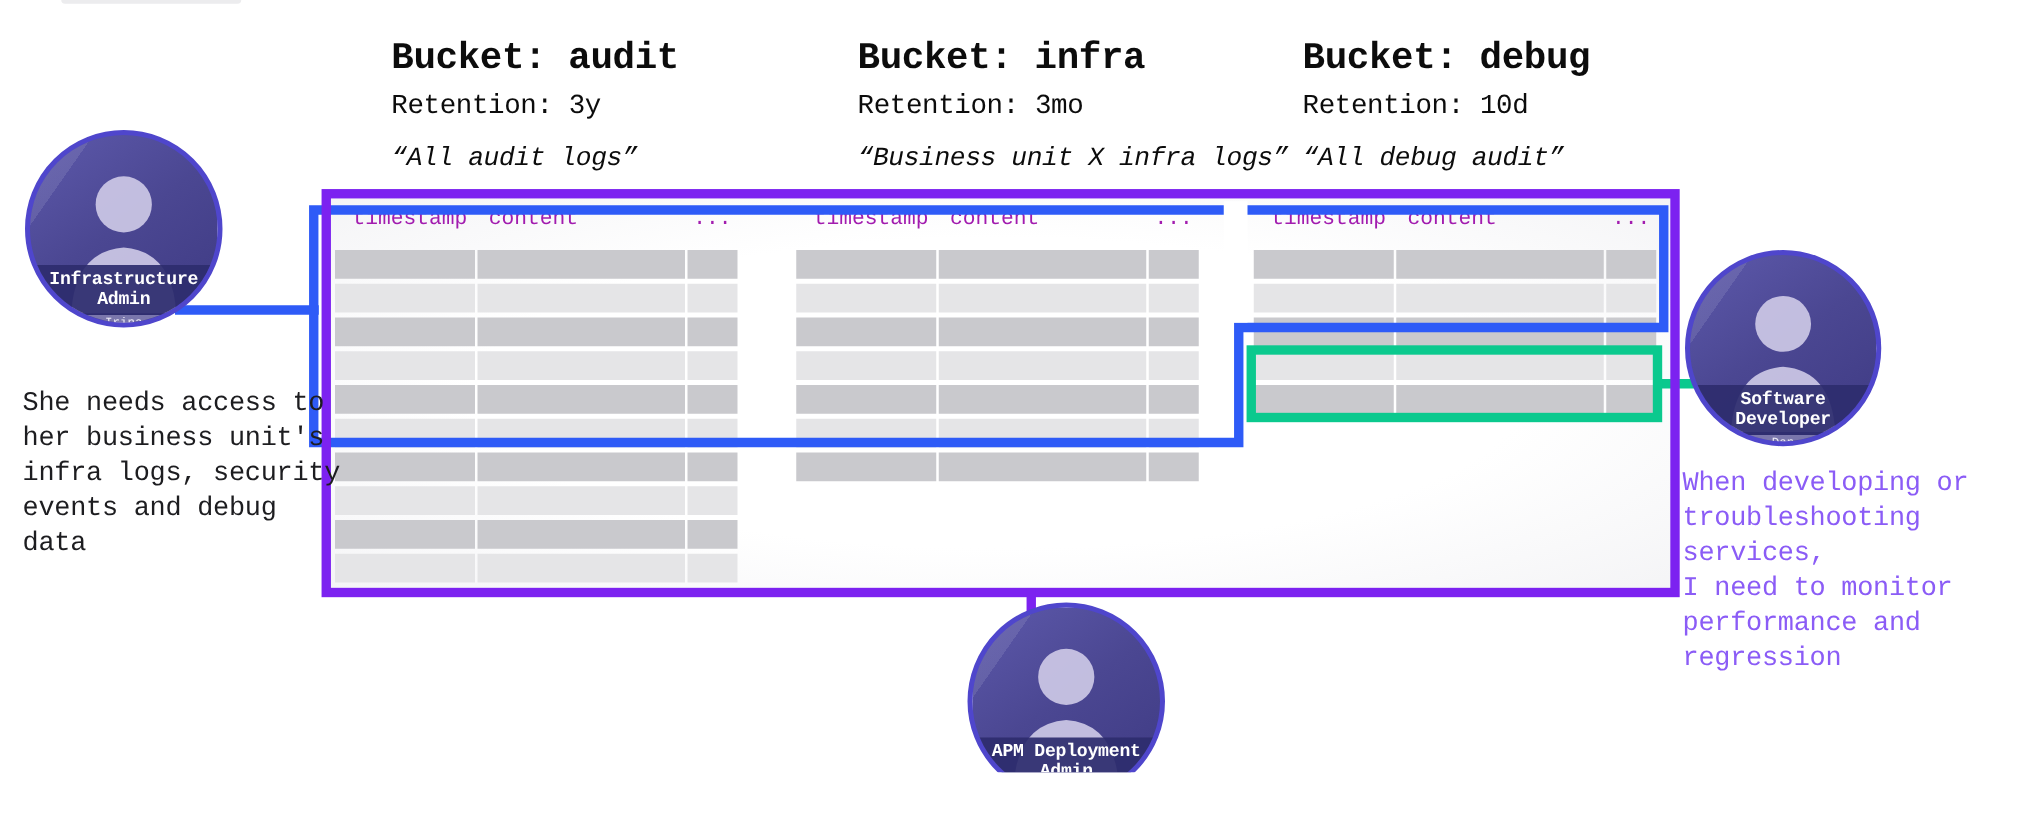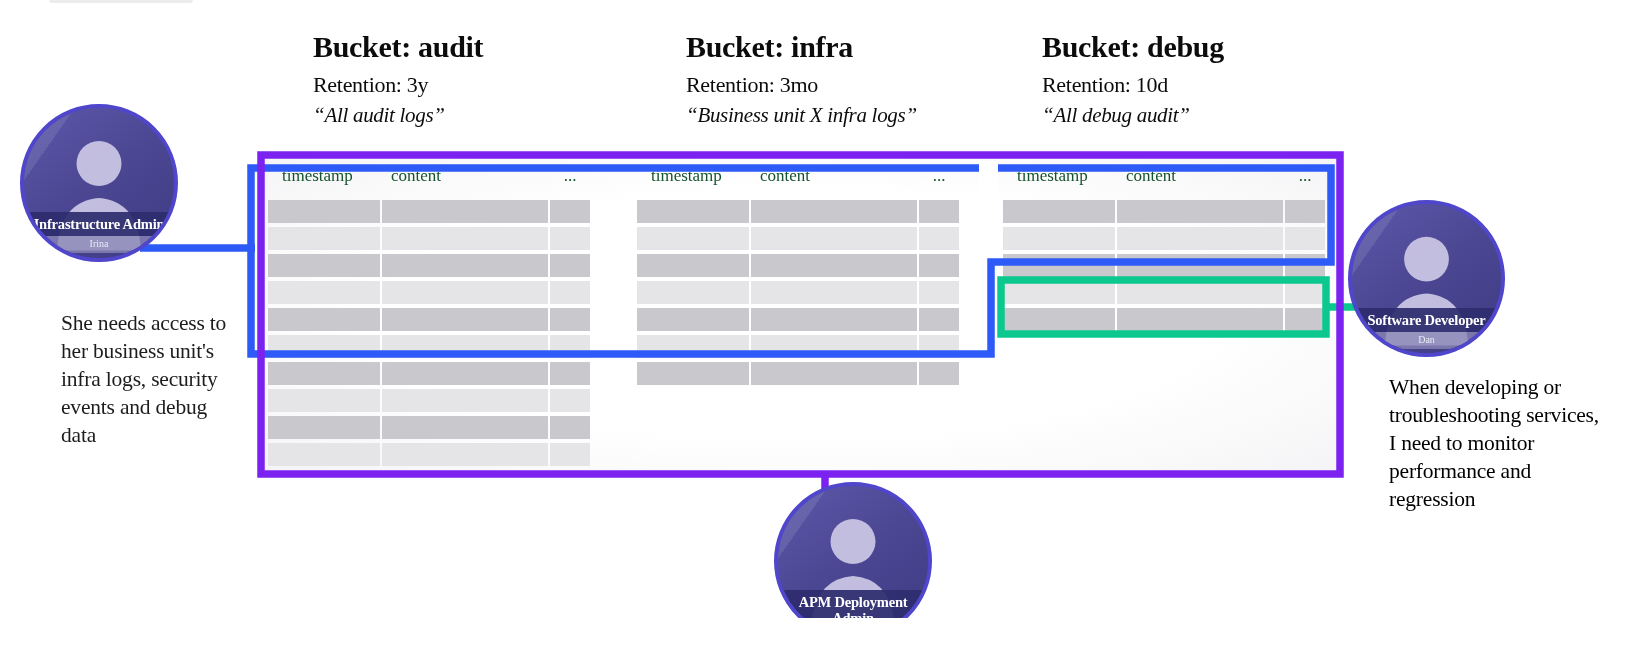--- a/index.html
+++ b/index.html
@@ -1,34 +1,34 @@
 <!DOCTYPE html>
 <html><head>
 <meta charset="utf-8">
 <style>
   html,body{margin:0;padding:0;background:#fff;}
   #canvas{position:relative;width:1626px;height:618px;background:#ffffff;overflow:hidden;
-          font-family:Liberation Serif, serif;}
+          font-family:Liberation Mono, monospace;}
 
   
   .top-crop{position:absolute;left:49px;top:0;width:144px;height:3px;background:#ececee;border-radius:0 0 3px 3px;}
 
   
   .box-tint{position:absolute;left:258px;top:155px;width:1082px;height:319px;
             background:radial-gradient(ellipse at center,#ffffff 55%,#f4f4f6 100%);}
 
   
   .bucket-header{position:absolute;color:#0c0c0c;letter-spacing:-0.3px;}
   .bucket-title{font-size:30px;font-weight:bold;line-height:34px;}
   .bucket-retention{font-size:22px;line-height:26px;margin-top:8px;}
-  .bucket-quote{font-size:21px;line-height:25px;font-style:italic;margin-top:5px;}
+  .bucket-quote{font-size:21px;line-height:25px;font-style:italic;margin-top:17px;}
 
   
   .thead{position:absolute;top:166px;display:grid;grid-template-columns:112px 166px 40px;column-gap:2px;
-         font-size:17px;color:#14532d;}
+         font-size:17px;color:#a21caf;}
   .thead .hc0{padding-left:14px;}
   .thead .hc1{padding-left:9px;}
   .thead .hc2{text-align:center;}
   .trows{position:absolute;top:200px;display:flex;flex-direction:column;gap:4px;}
   .trow{display:grid;grid-template-columns:112px 166px 40px;column-gap:2px;height:23px;}
   .trow.dark  .tcell{background:#c9c9cd;}
   .trow.light .tcell{background:#e5e5e7;}
 
   
   #overlay{position:absolute;left:0;top:0;width:1626px;height:667px;pointer-events:none;}
@@ -40,23 +40,23 @@
   .avatar .facet{position:absolute;left:-30%;top:-40%;width:120%;height:120%;
                  background:linear-gradient(125deg,rgba(255,255,255,.10) 0 45%,rgba(255,255,255,0) 45%);}
   .avatar svg.sil{position:absolute;left:0;top:0;width:100%;height:100%;}
   .banner{position:absolute;left:0;right:0;top:104px;}
   .banner .role{background:rgba(46,44,110,.92);color:#ffffff;font-weight:bold;font-size:14.5px;
                 line-height:16px;text-align:center;padding:4px 2px;letter-spacing:-0.2px;}
   .banner .pname{background:rgba(138,135,182,.78);color:#eceaf6;font-size:10px;line-height:12px;
                  text-align:center;padding:2px 0 3px;}
 
   
-  .note{position:absolute;white-space:pre-line;font-size:21.5px;line-height:28px;letter-spacing:-0.2px;margin-left:43px;}
+  .note{position:absolute;white-space:pre-line;font-size:21.5px;line-height:28px;letter-spacing:-0.2px;}
   .note-black{color:#1d1d20;}
-  .note-navy{color:#000000;}
+  .note-navy{color:#8b5cf6;}
 </style>
 </head>
 <body>
 
 <div id="canvas">
 
   <div class="top-crop"></div>
   <div class="box-tint"></div>
 
   <div class="bucket-header" style="left:313px;top:30px;">

